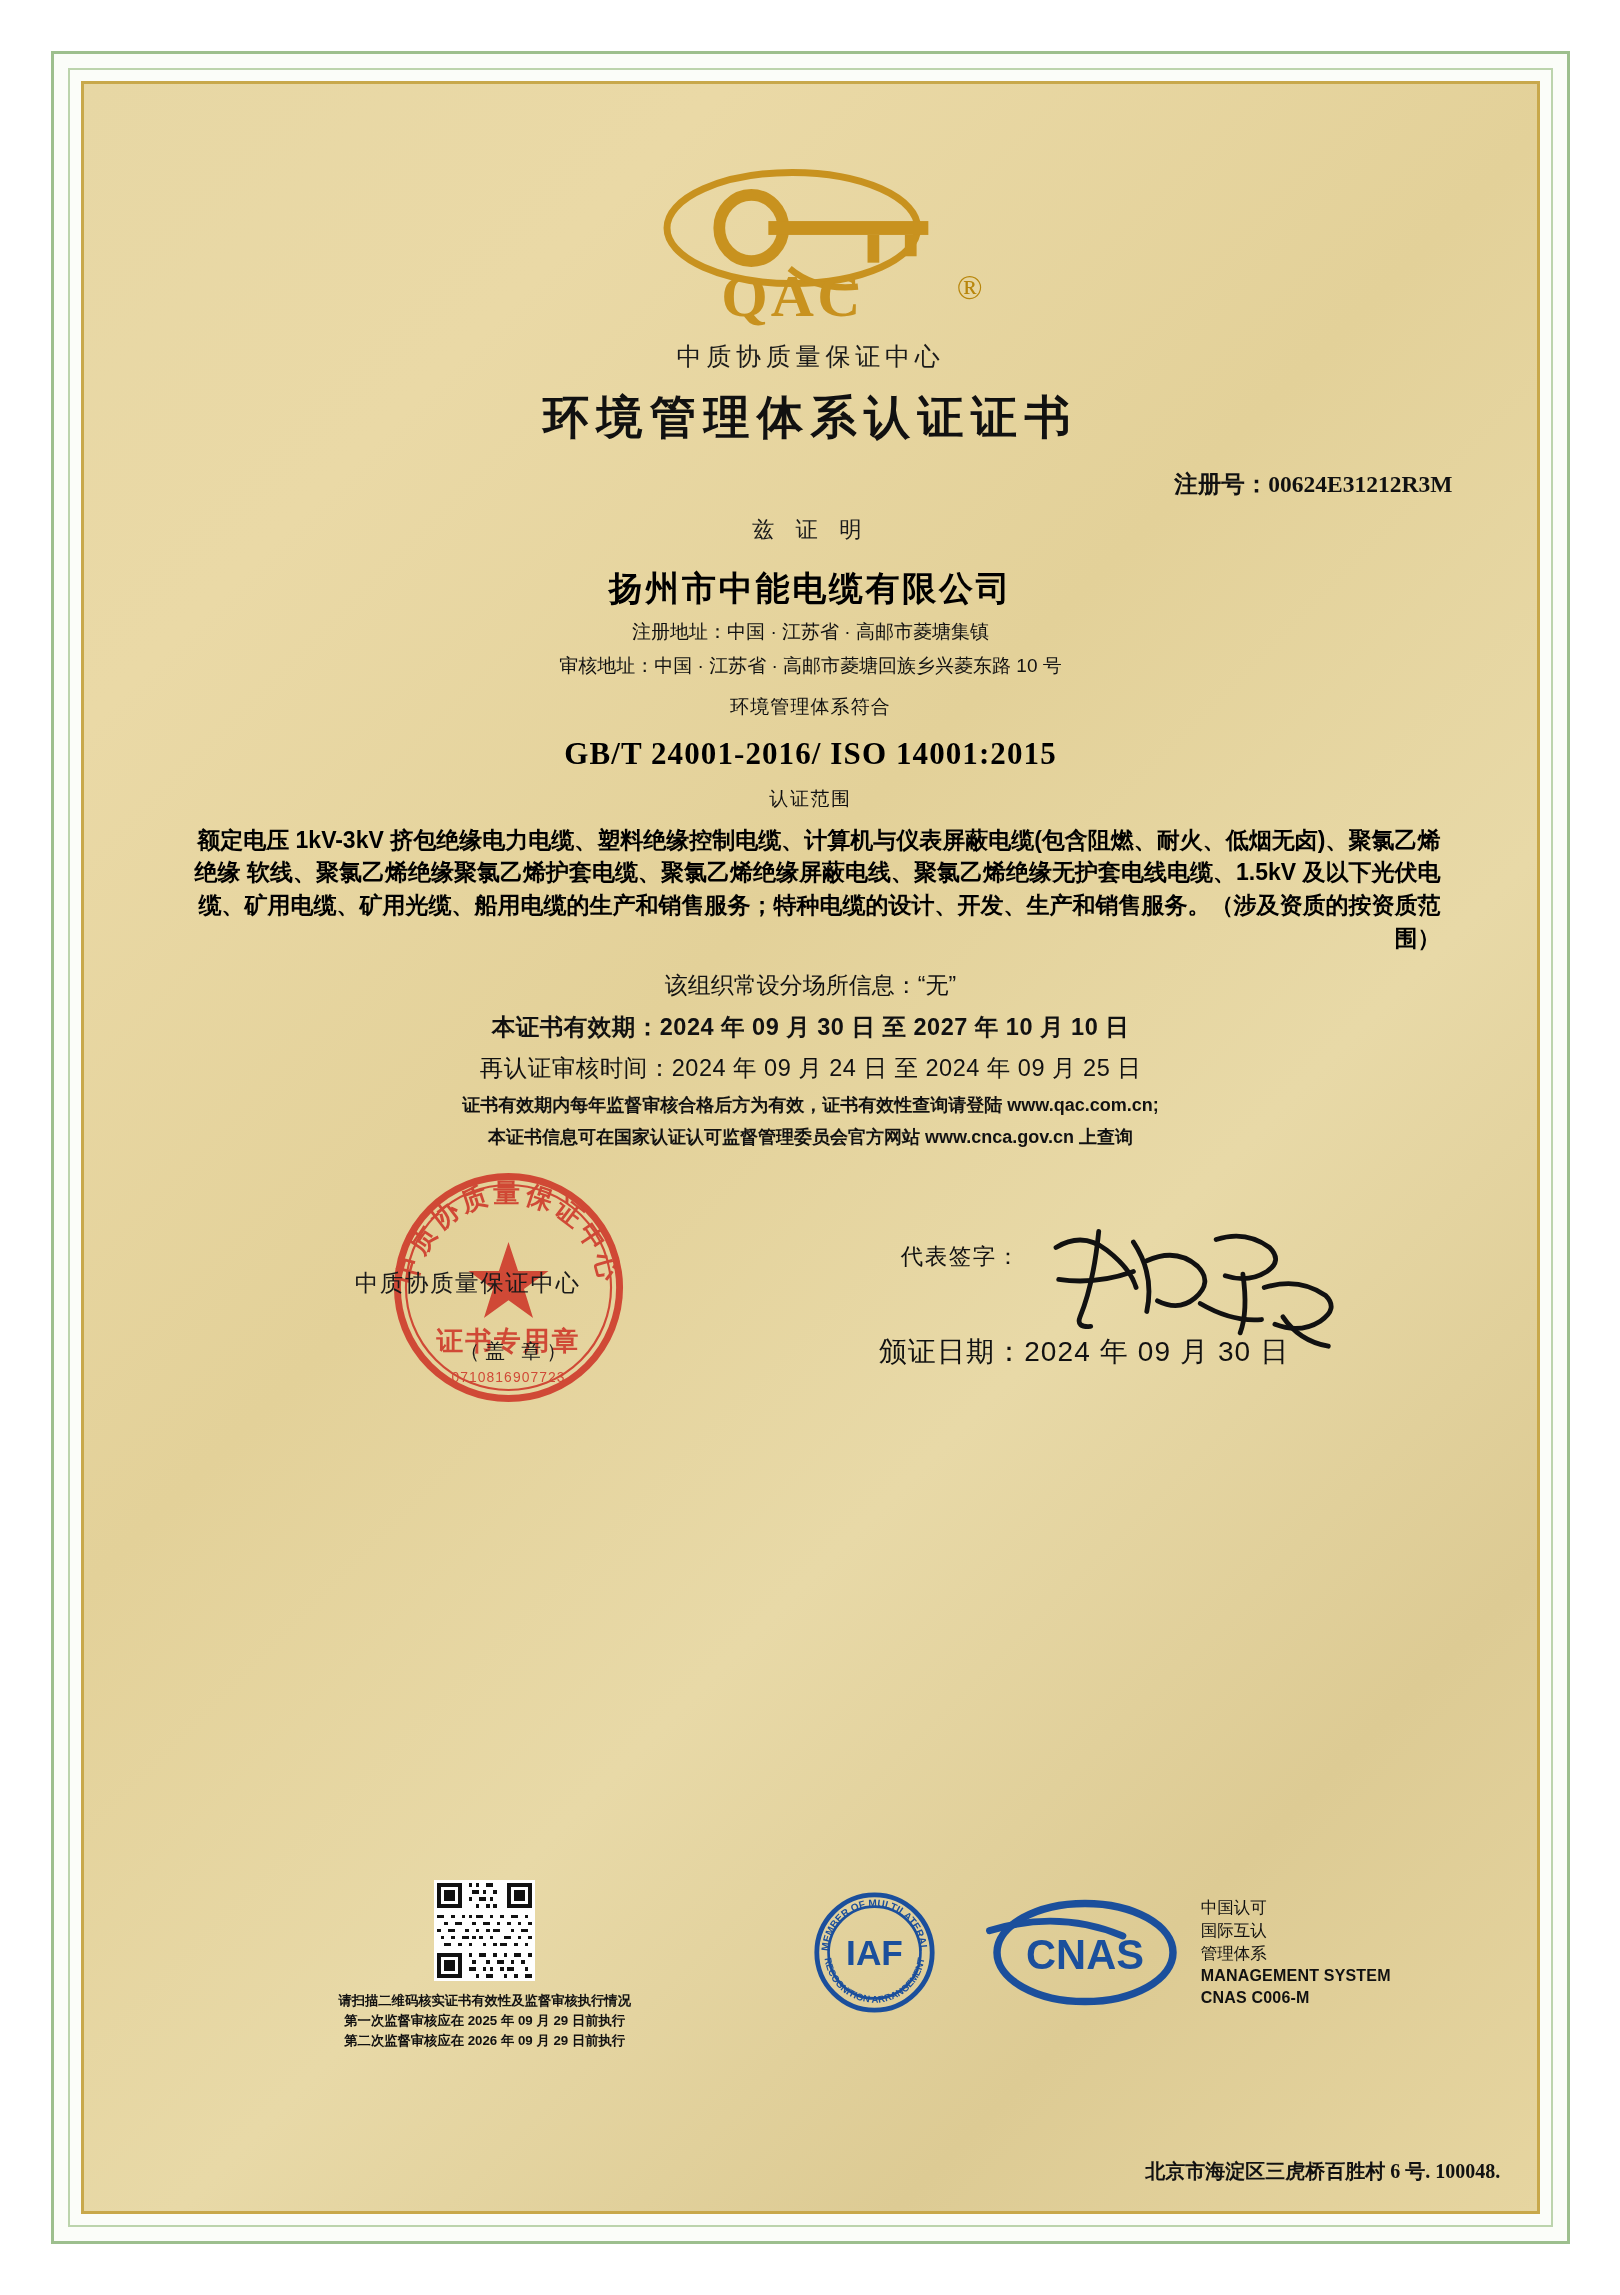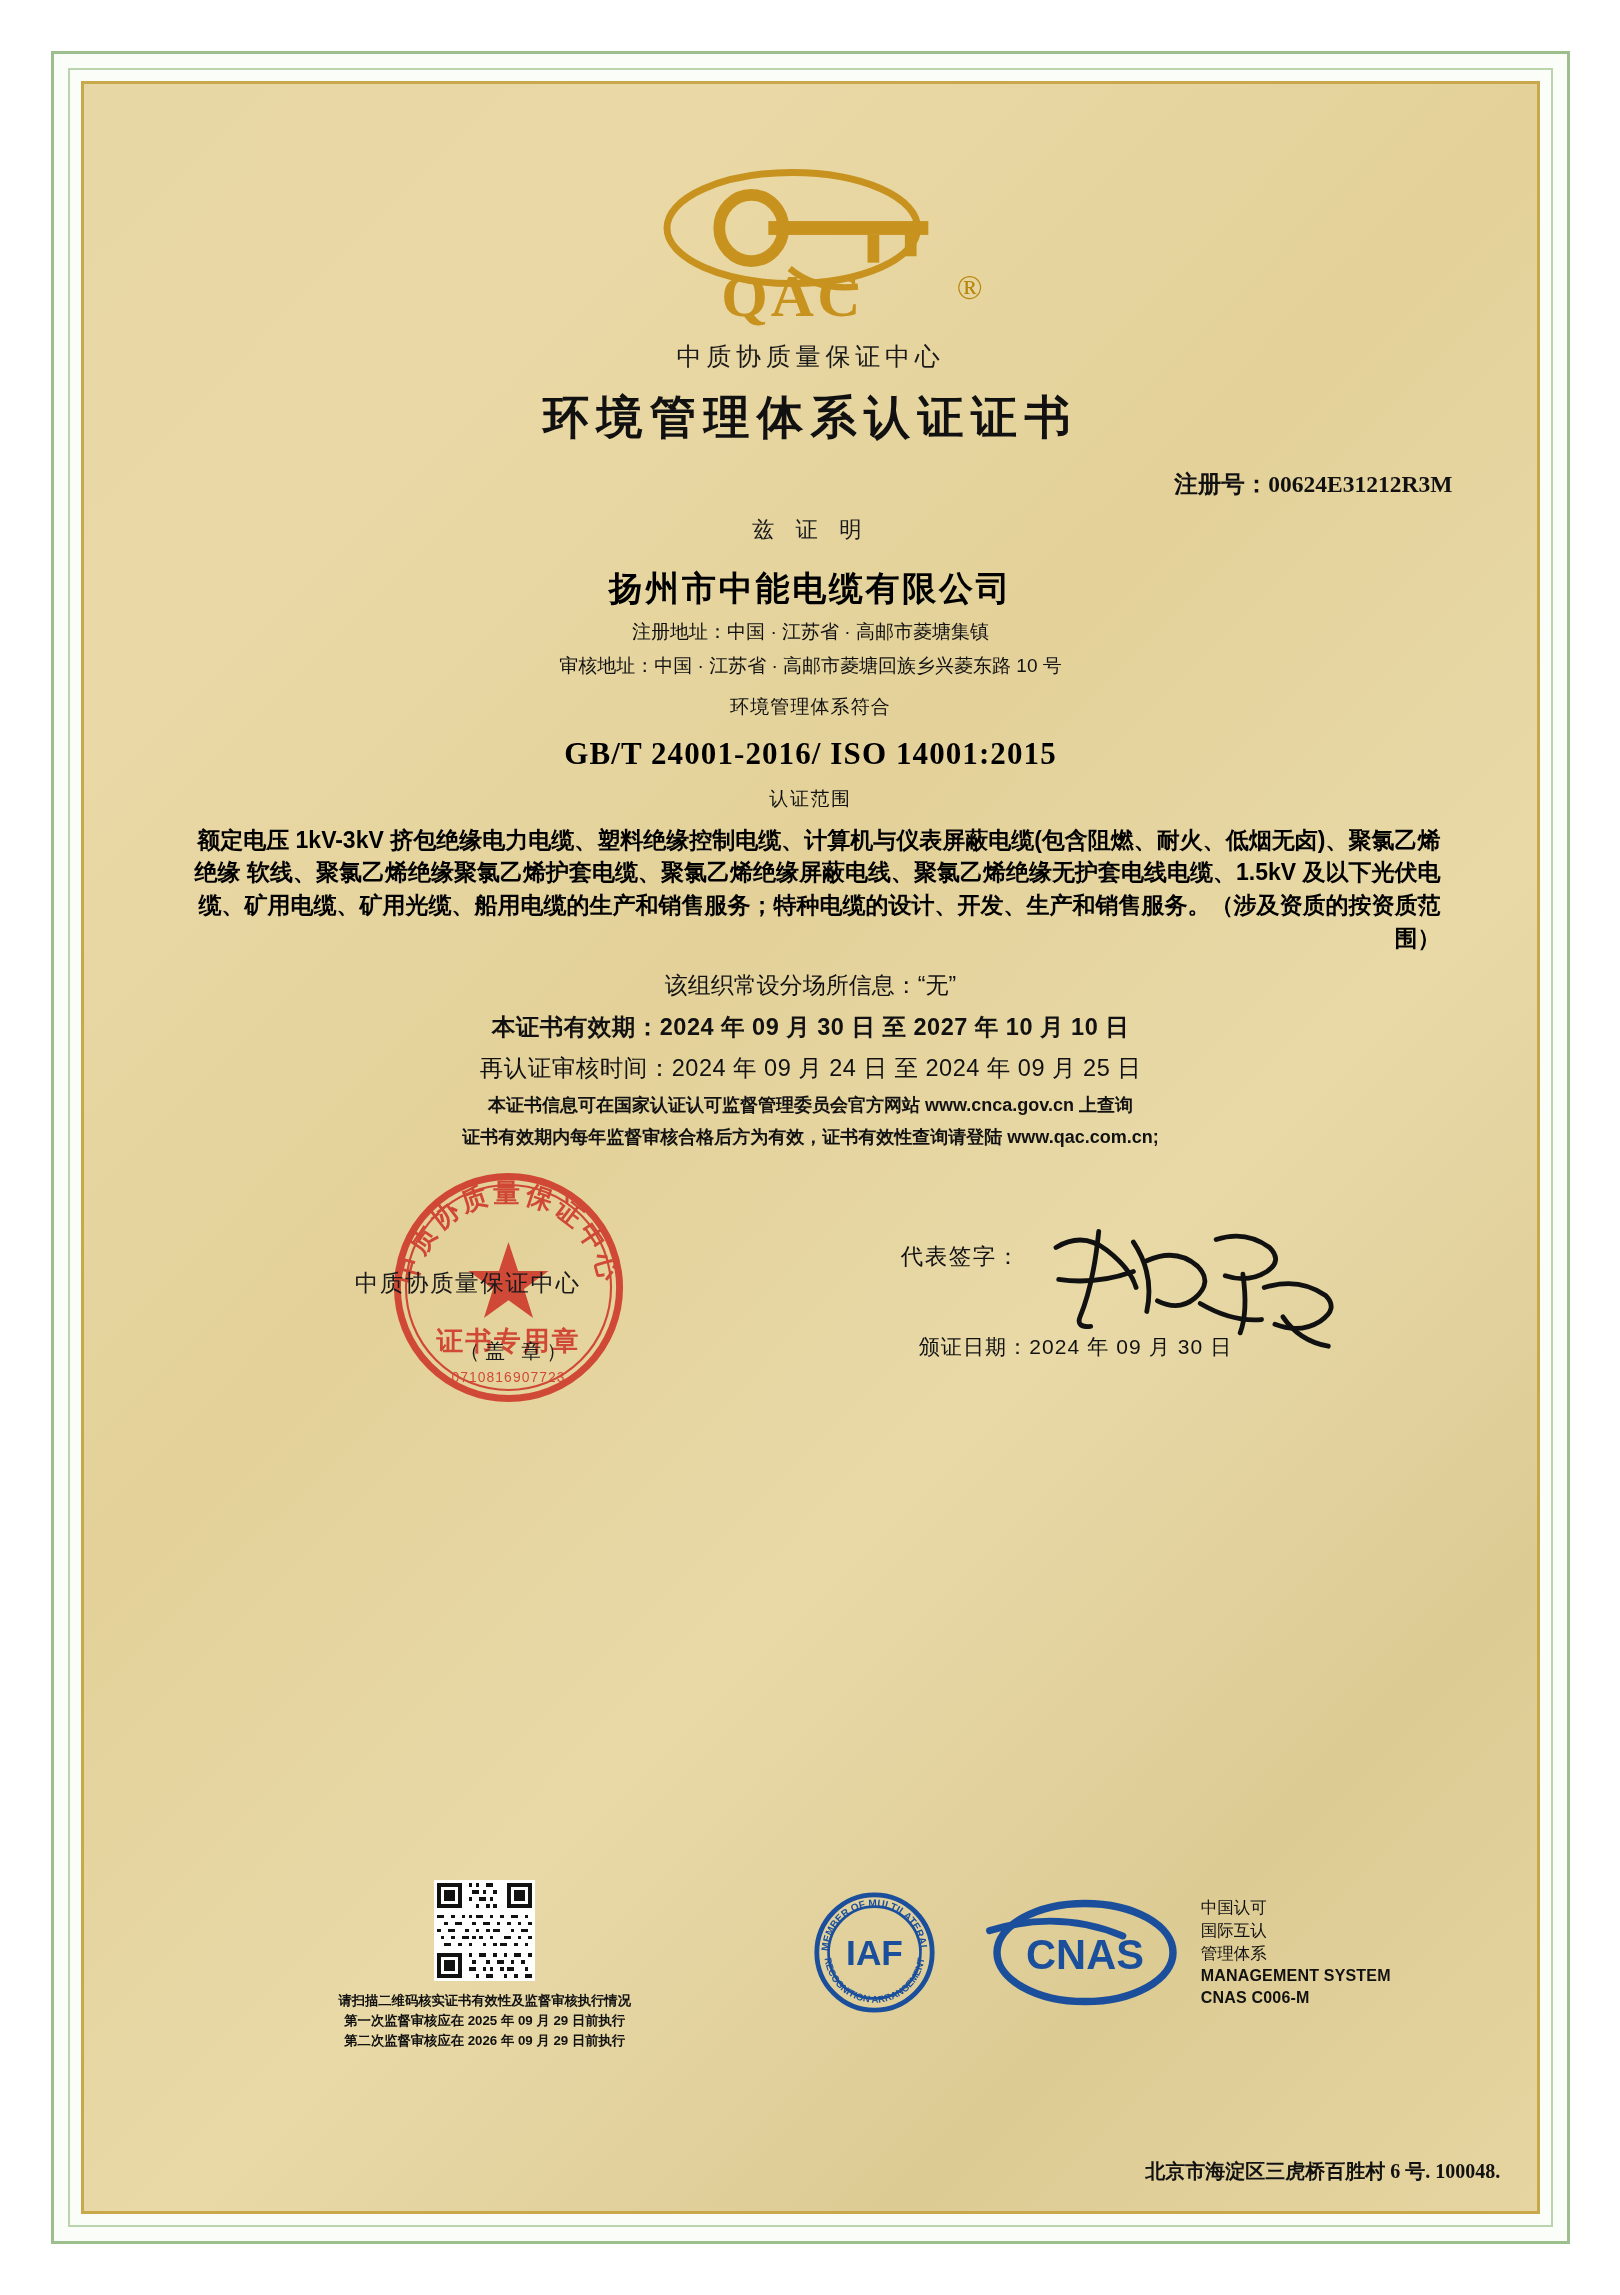--- a/index.html
+++ b/index.html
@@ -228,23 +228,23 @@
     left: 817px;
     top: 63px;
     font-size: 22.4px;
     letter-spacing: 1.6px;
     color: #111111;
     font-family: "Liberation Sans", sans-serif;
     white-space: nowrap;
   }
   .issue-date {
     position: absolute;
-    left: 835px;
+    left: 795px;
     top: 155px;
-    font-size: 21px;
+    font-size: 28px;
     letter-spacing: 1.1px;
     color: #111111;
     font-family: "Liberation Sans", sans-serif;
     white-space: nowrap;
   }
   .handwriting {
     position: absolute;
     left: 956px;
     top: 32px;
     width: 331px;
@@ -349,22 +349,22 @@
             <div class="center addr">审核地址：中国 · 江苏省 · 高邮市菱塘回族乡兴菱东路 10 号</div>
 
             <div class="center conform">环境管理体系符合</div>
             <div class="center standard">GB/T 24001-2016/ ISO 14001:2015</div>
             <div class="center scope-label">认证范围</div>
             <div class="scope-body">额定电压 1kV-3kV 挤包绝缘电力电缆、塑料绝缘控制电缆、计算机与仪表屏蔽电缆(包含阻燃、耐火、低烟无卤)、聚氯乙烯绝缘 软线、聚氯乙烯绝缘聚氯乙烯护套电缆、聚氯乙烯绝缘屏蔽电线、聚氯乙烯绝缘无护套电线电缆、1.5kV 及以下光伏电缆、矿用电缆、矿用光缆、船用电缆的生产和销售服务；特种电缆的设计、开发、生产和销售服务。（涉及资质的按资质范围）</div>
 
             <div class="center site-info">该组织常设分场所信息：“无”</div>
             <div class="center valid-line bold">本证书有效期：2024 年 09 月 30 日 至 2027 年 10 月 10 日</div>
             <div class="center valid-line">再认证审核时间：2024 年 09 月 24 日 至 2024 年 09 月 25 日</div>
+            <div class="center note-line">证书有效期内每年监督审核合格后方为有效，证书有效性查询请登陆 www.qac.com.cn;</div>
             <div class="center note-line">本证书信息可在国家认证认可监督管理委员会官方网站 www.cnca.gov.cn 上查询</div>
-            <div class="center note-line">证书有效期内每年监督审核合格后方为有效，证书有效性查询请登陆 www.qac.com.cn;</div>
 
             <div class="sig-area">
 
               <div class="seal-wrap">
                 <svg viewBox="0 0 470 470" width="251" height="251">
                   <g opacity="0.82">
                     <circle cx="235" cy="235" r="208" fill="none" stroke="#cc2b20" stroke-width="13"></circle>
                     <circle cx="235" cy="235" r="192" fill="none" stroke="#cc2b20" stroke-width="4"></circle>
                     <path id="sealArc" d="M 60 250 A 175 175 0 0 1 410 250" fill="none"></path>
                     <text font-family="Liberation Sans, sans-serif" font-size="50" font-weight="bold" fill="#cc2b20" letter-spacing="7">

